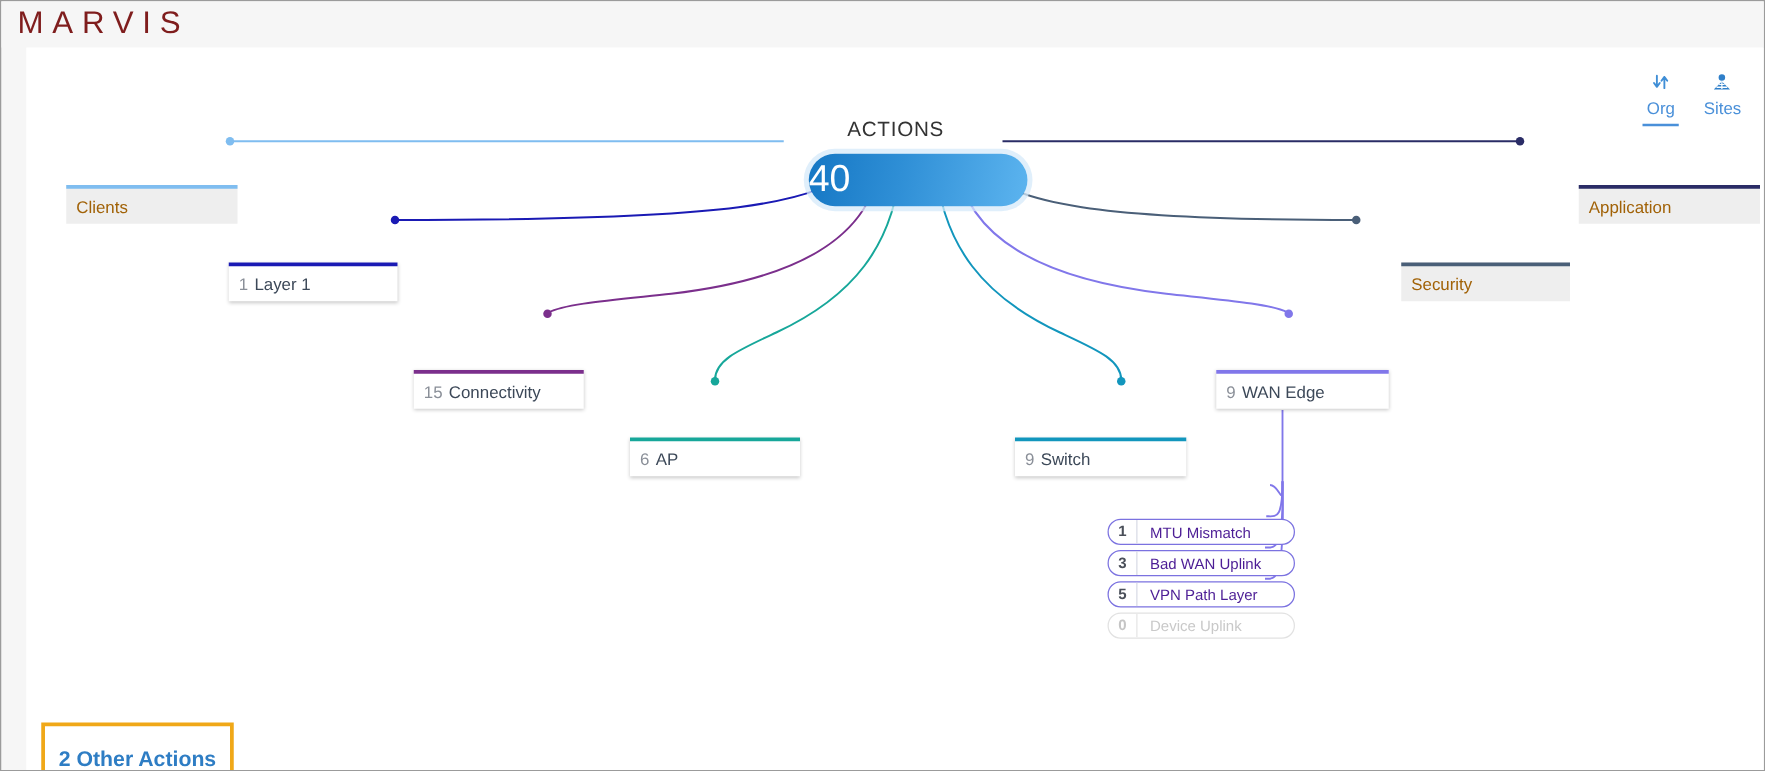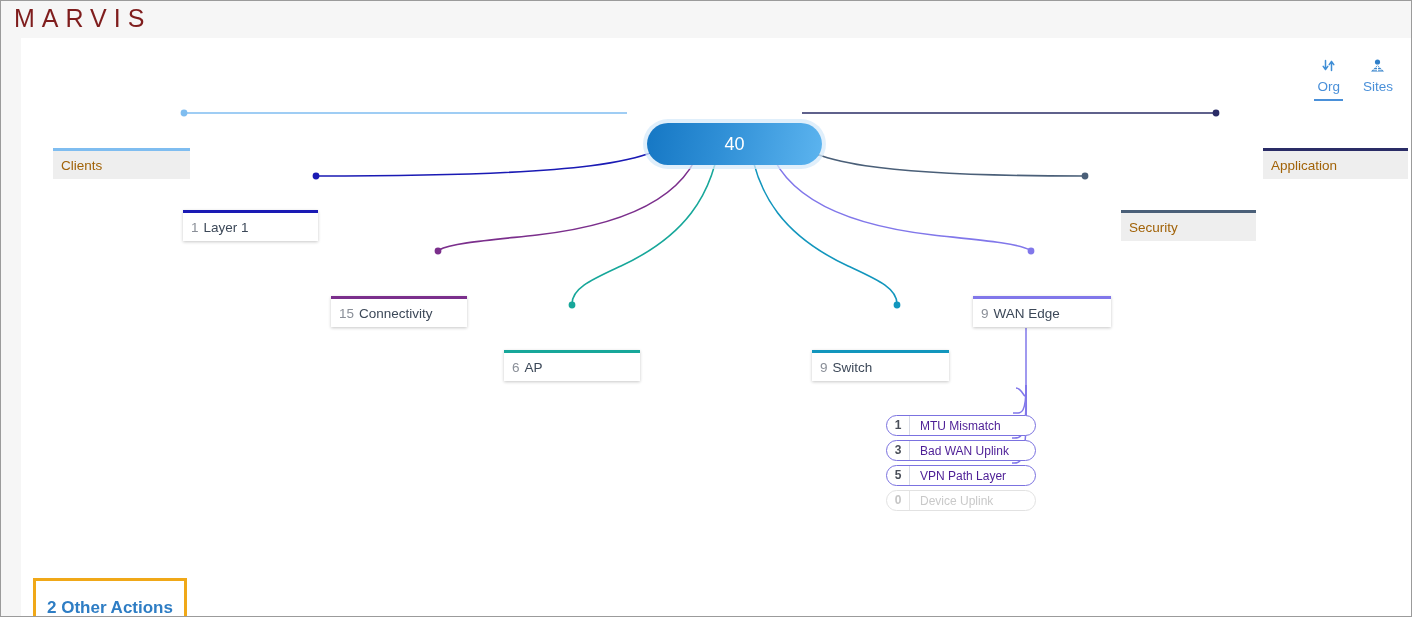--- a/index.html
+++ b/index.html
@@ -92,23 +92,22 @@
     position: absolute;
     left: 626px;
     top: 85px;
     width: 175px;
     height: 42px;
     border-radius: 21px;
     background: linear-gradient(100deg, #1577c4 0%, #2f8fd6 42%, #5cb4ef 100%);
     box-shadow: 0 0 0 4px rgba(214, 234, 250, 0.75);
     display: flex;
     align-items: center;
-    justify-content: center;
     color: #ffffff;
-    font-size: 18px;
+    font-size: 30px;
     font-weight: 400;
     cursor: pointer;
   }
 
   
   #links {
     position: absolute;
     left: 0; top: 0;
     width: 1391px;
     height: 579px;
@@ -257,20 +256,21 @@
         <g stroke="#8177ea" stroke-width="1.5">
           <path d="M1005 290 L1005 347"></path>
           <path d="M1005 347 C1005 370, 1003 350, 995 350"></path>
           <path d="M1005 347 C1005 378, 1000 375, 992 375"></path>
           <path d="M1005 347 C1006 404, 999 400, 991 400"></path>
           <path d="M1005 347 C1007 430, 999 425, 991 425"></path>
         </g>
       </g>
     </svg>
 
+    <div id="hub-title">ACTIONS</div>
     <div id="hub-pill">
       <span>40</span>
     </div>
 
     <div id="nodes-layer">
         <div class="node empty" style="left: 32px; top: 110px; width: 137px; height: 31px; border-top-color: rgb(127, 189, 240);">
           <span>Clients</span>
         </div>
         <div class="node empty" style="left: 1242px; top: 110px; width: 145px; height: 31px; border-top-color: rgb(42, 44, 102);">
           <span>Application</span>

